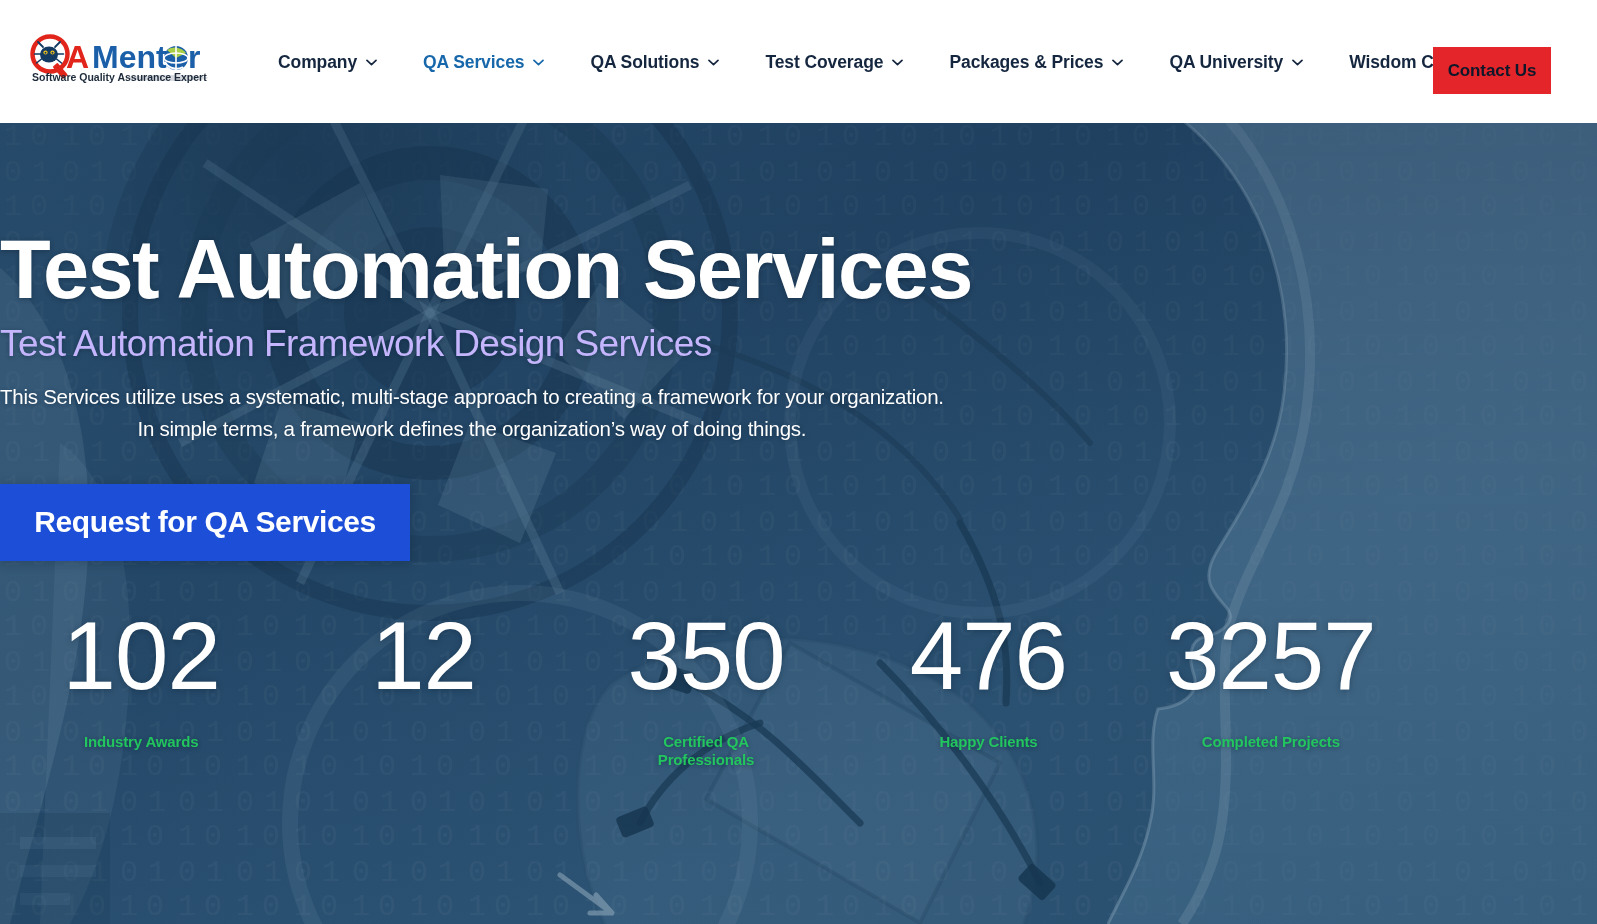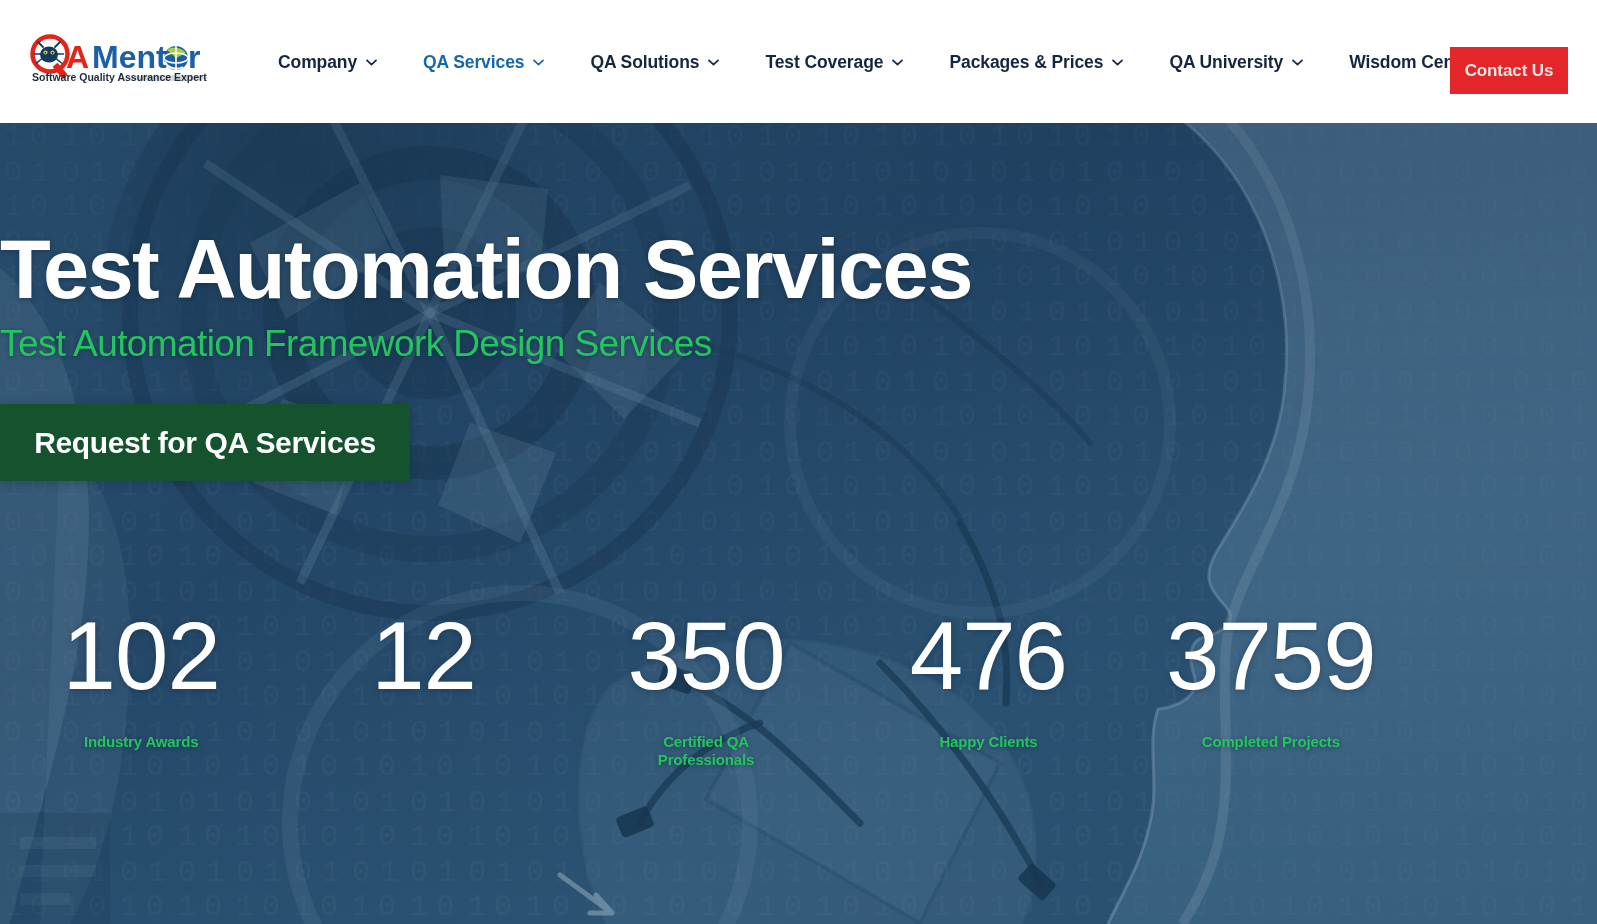--- a/index.html
+++ b/index.html
@@ -26,22 +26,22 @@
     padding:0 24px 0 0; margin-right:18px;
     font-size:17.5px; font-weight:700; letter-spacing:-.1px;
     color:#15263f; white-space:nowrap; cursor:pointer; line-height:1;
     position:relative; top:1px;
   }
   .nav-item.active{ color:#1767ab; }
   .nav-item:last-of-type{ margin-right:0; }
   .chev{ width:11px; height:7px; flex:0 0 11px; display:block; }
 
   .contact-btn{
-    position:absolute; right:29px; top:47px;
-    width:118px; height:47px; background:#e4252a; color:#e5e5e5;
+    position:absolute; right:46px; top:47px;
+    width:118px; height:47px; background:#e4252a; color:#0f172a;
     font-size:17px; font-weight:700; letter-spacing:-.1px;
     display:flex; align-items:center; justify-content:center;
     cursor:pointer; border:0; font-family:"Liberation Sans", sans-serif;
   }
 
   
   .hero{
     position:absolute; left:0; top:123px; width:1597px; height:801px;
     overflow:hidden; background:#2d5474;
   }
@@ -56,35 +56,35 @@
   }
 
   .hero-title{
     margin-top:105px;
     font-size:83px; font-weight:700; color:#ffffff;
     letter-spacing:-1.6px; line-height:1.02;
     text-shadow:0 1px 5px rgba(10,28,46,.45);
   }
   .hero-subtitle{
     margin-top:10px;
-    font-size:37px; font-weight:400; color:#22c55e;
+    font-size:37px; font-weight:400; color:#c4b5fd;
     letter-spacing:-.6px; line-height:1.15;
     text-shadow:0 1px 4px rgba(10,28,46,.40);
   }
   .hero-desc{
     margin-top:16px; text-align:center;
     font-size:20.5px; font-weight:400; color:#ffffff;
     line-height:1.55; letter-spacing:-.25px;
     text-shadow:0 1px 4px rgba(10,28,46,.40);
   }
   .hero-desc span{ display:block; }
 
   .cta-btn{
     margin-top:39px; width:410px; height:77px;
-    background:#14532d; border:0; cursor:pointer;
+    background:#1d4ed8; border:0; cursor:pointer;
     color:#ffffff; font-size:30px; font-weight:700; letter-spacing:-.4px;
     font-family:"Liberation Sans", sans-serif;
     display:flex; align-items:center; justify-content:center;
     box-shadow:0 2px 10px rgba(8,22,38,.25);
   }
 
   
   .stats{
     position:absolute; left:0; top:485px; width:1412px;
     display:flex; z-index:6;
@@ -306,37 +306,41 @@
       <circle cx="980" cy="300" r="190" fill="none" stroke="#9bbdd4" stroke-opacity=".10" stroke-width="12"></circle>
 
       <path d="M560 752 L612 790 L596 772 L612 790 L590 790" fill="none" stroke="#cfe0ec" stroke-opacity=".45" stroke-width="5" stroke-linecap="round" stroke-linejoin="round"></path>
     </g>
   </svg>
   <div class="hero-tint"></div>
 
   <div class="hero-inner">
     <h1 class="hero-title">Test Automation Services</h1>
     <h2 class="hero-subtitle">Test Automation Framework Design Services</h2>
+    <p class="hero-desc">
+      <span>This Services utilize uses a systematic, multi-stage approach to creating a framework for your organization.</span>
+      <span>In simple terms, a framework defines the organization’s way of doing things.</span>
+    </p>
     <button class="cta-btn">Request for QA Services</button>
   </div>
 
   <div class="stats">
     <div class="stat">
       <div class="stat-value">102</div>
       <div class="stat-label">Industry Awards</div>
     </div>
     <div class="stat">
       <div class="stat-value">12</div>
     </div>
     <div class="stat">
       <div class="stat-value">350</div>
       <div class="stat-label" style="max-width:170px;margin-left:auto;margin-right:auto;">Certified QA Professionals</div>
     </div>
     <div class="stat">
       <div class="stat-value">476</div>
       <div class="stat-label">Happy Clients</div>
     </div>
     <div class="stat">
-      <div class="stat-value">3759</div>
+      <div class="stat-value">3257</div>
       <div class="stat-label">Completed Projects</div>
     </div>
   </div>
 </div>
 
 </body></html>

